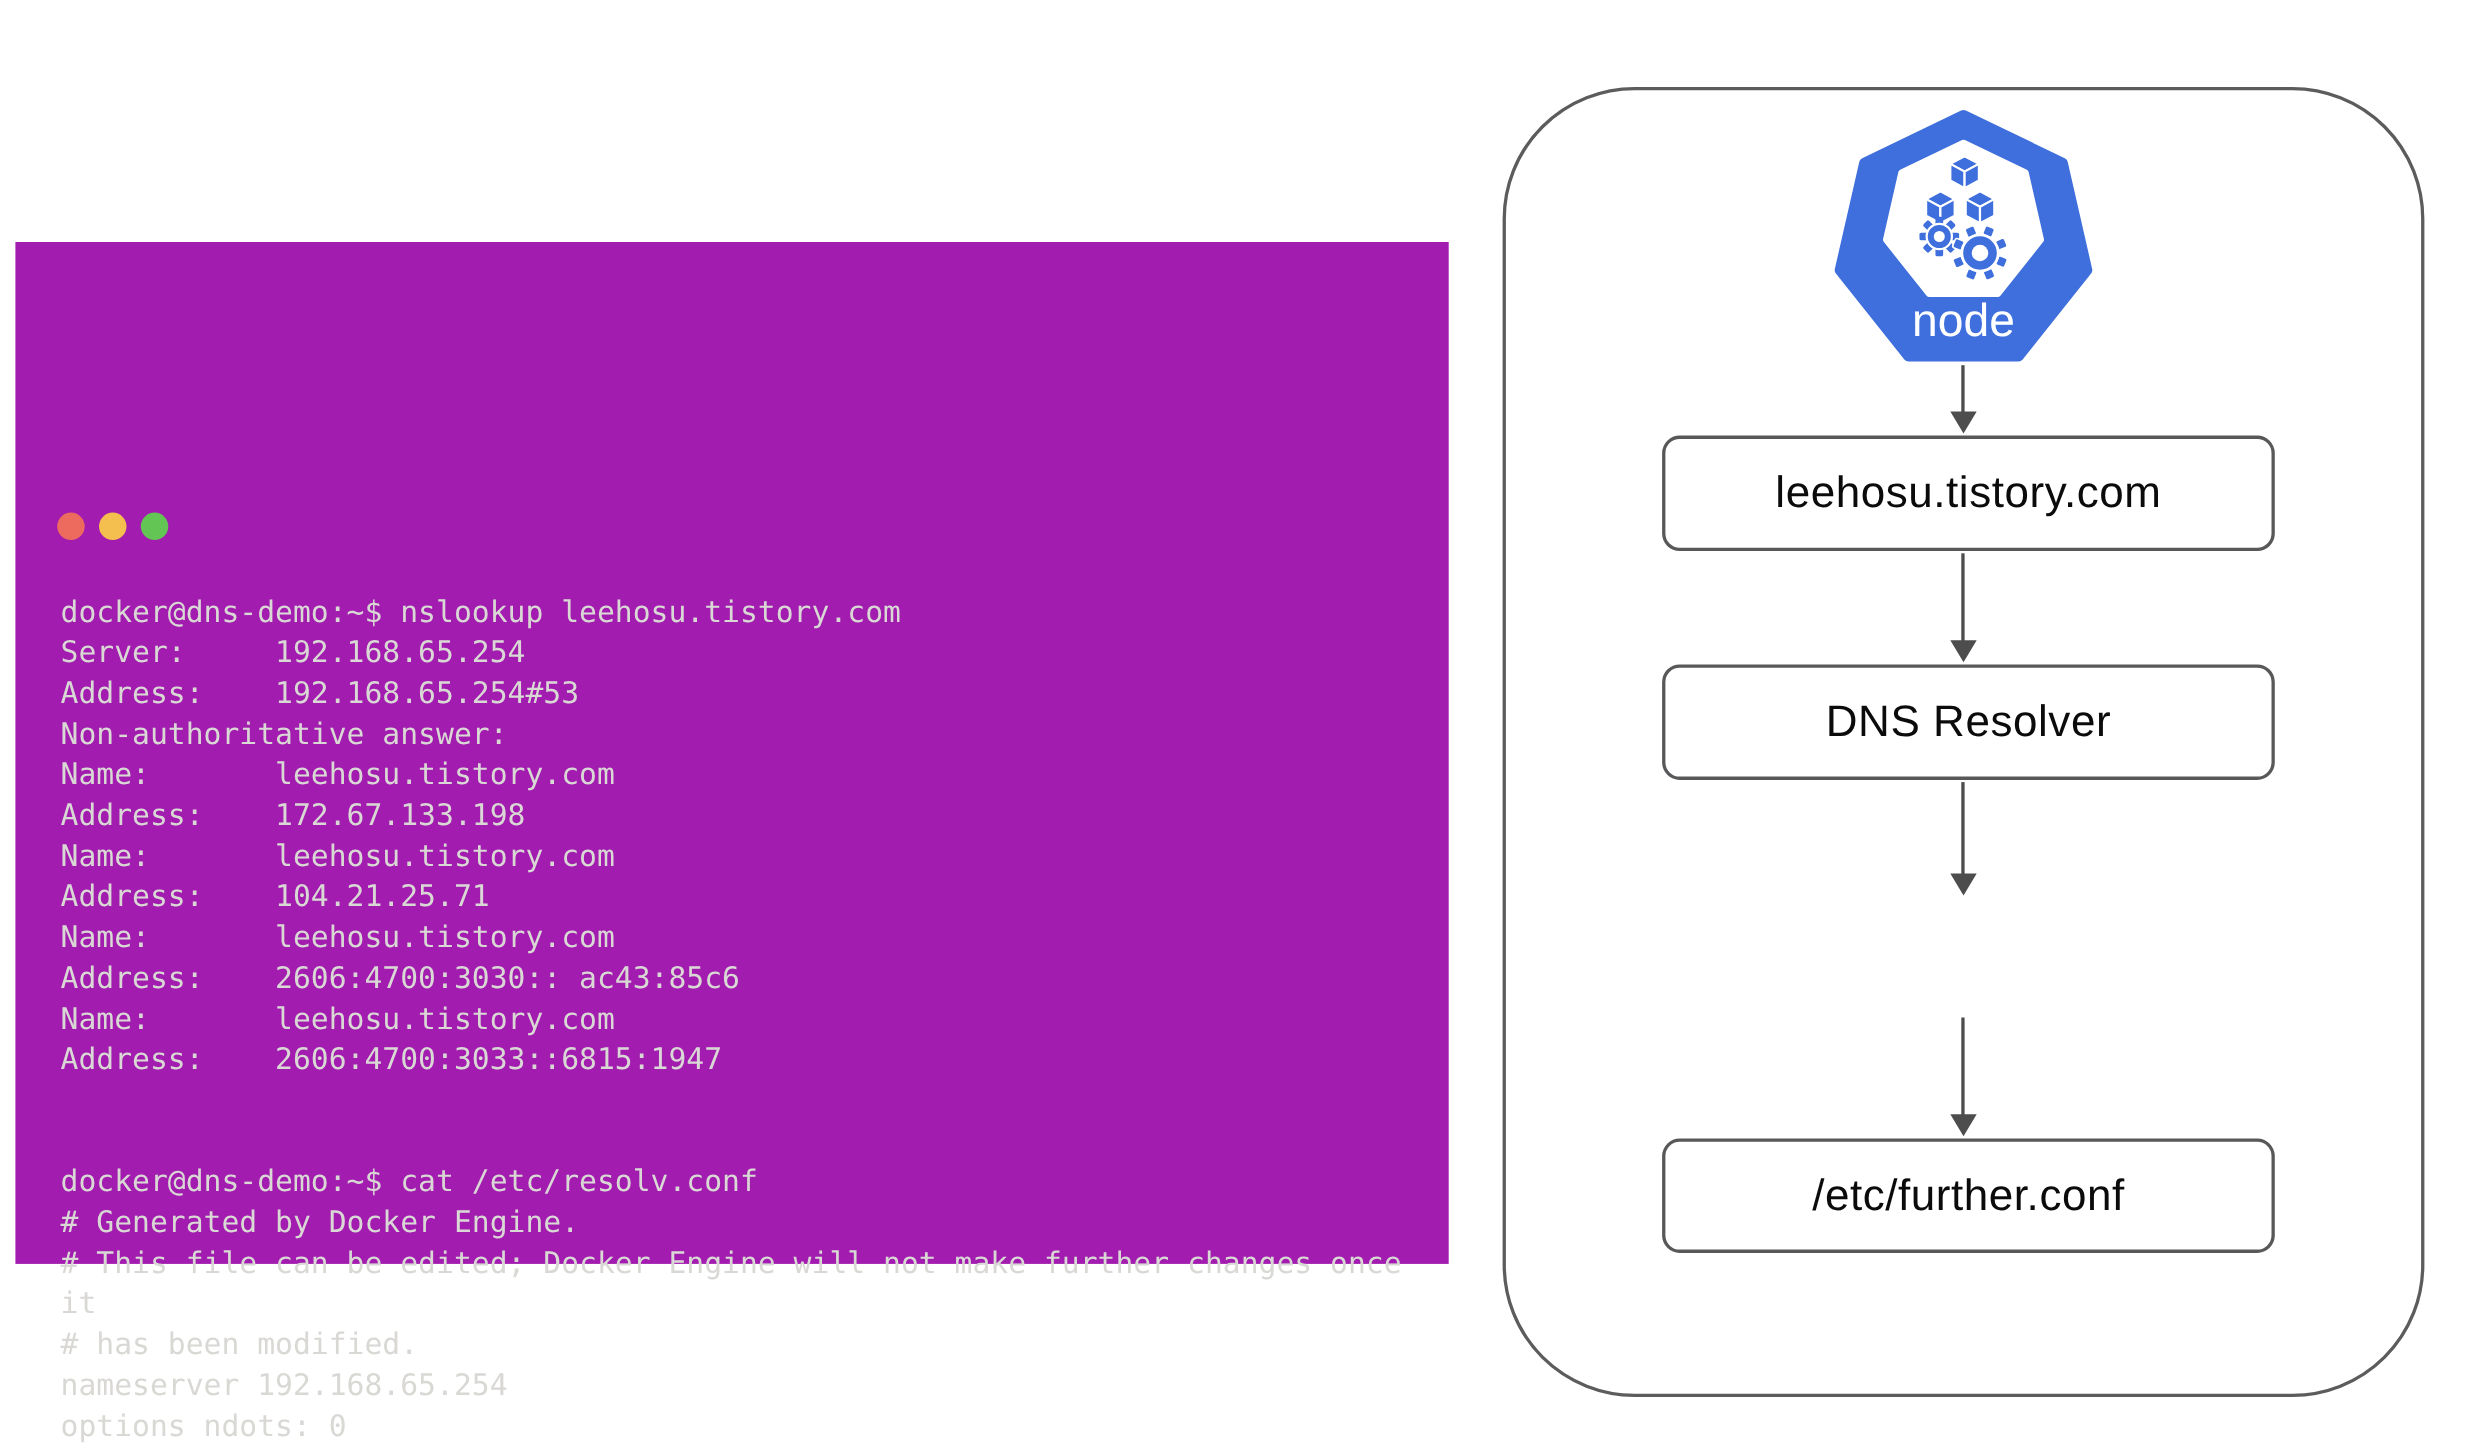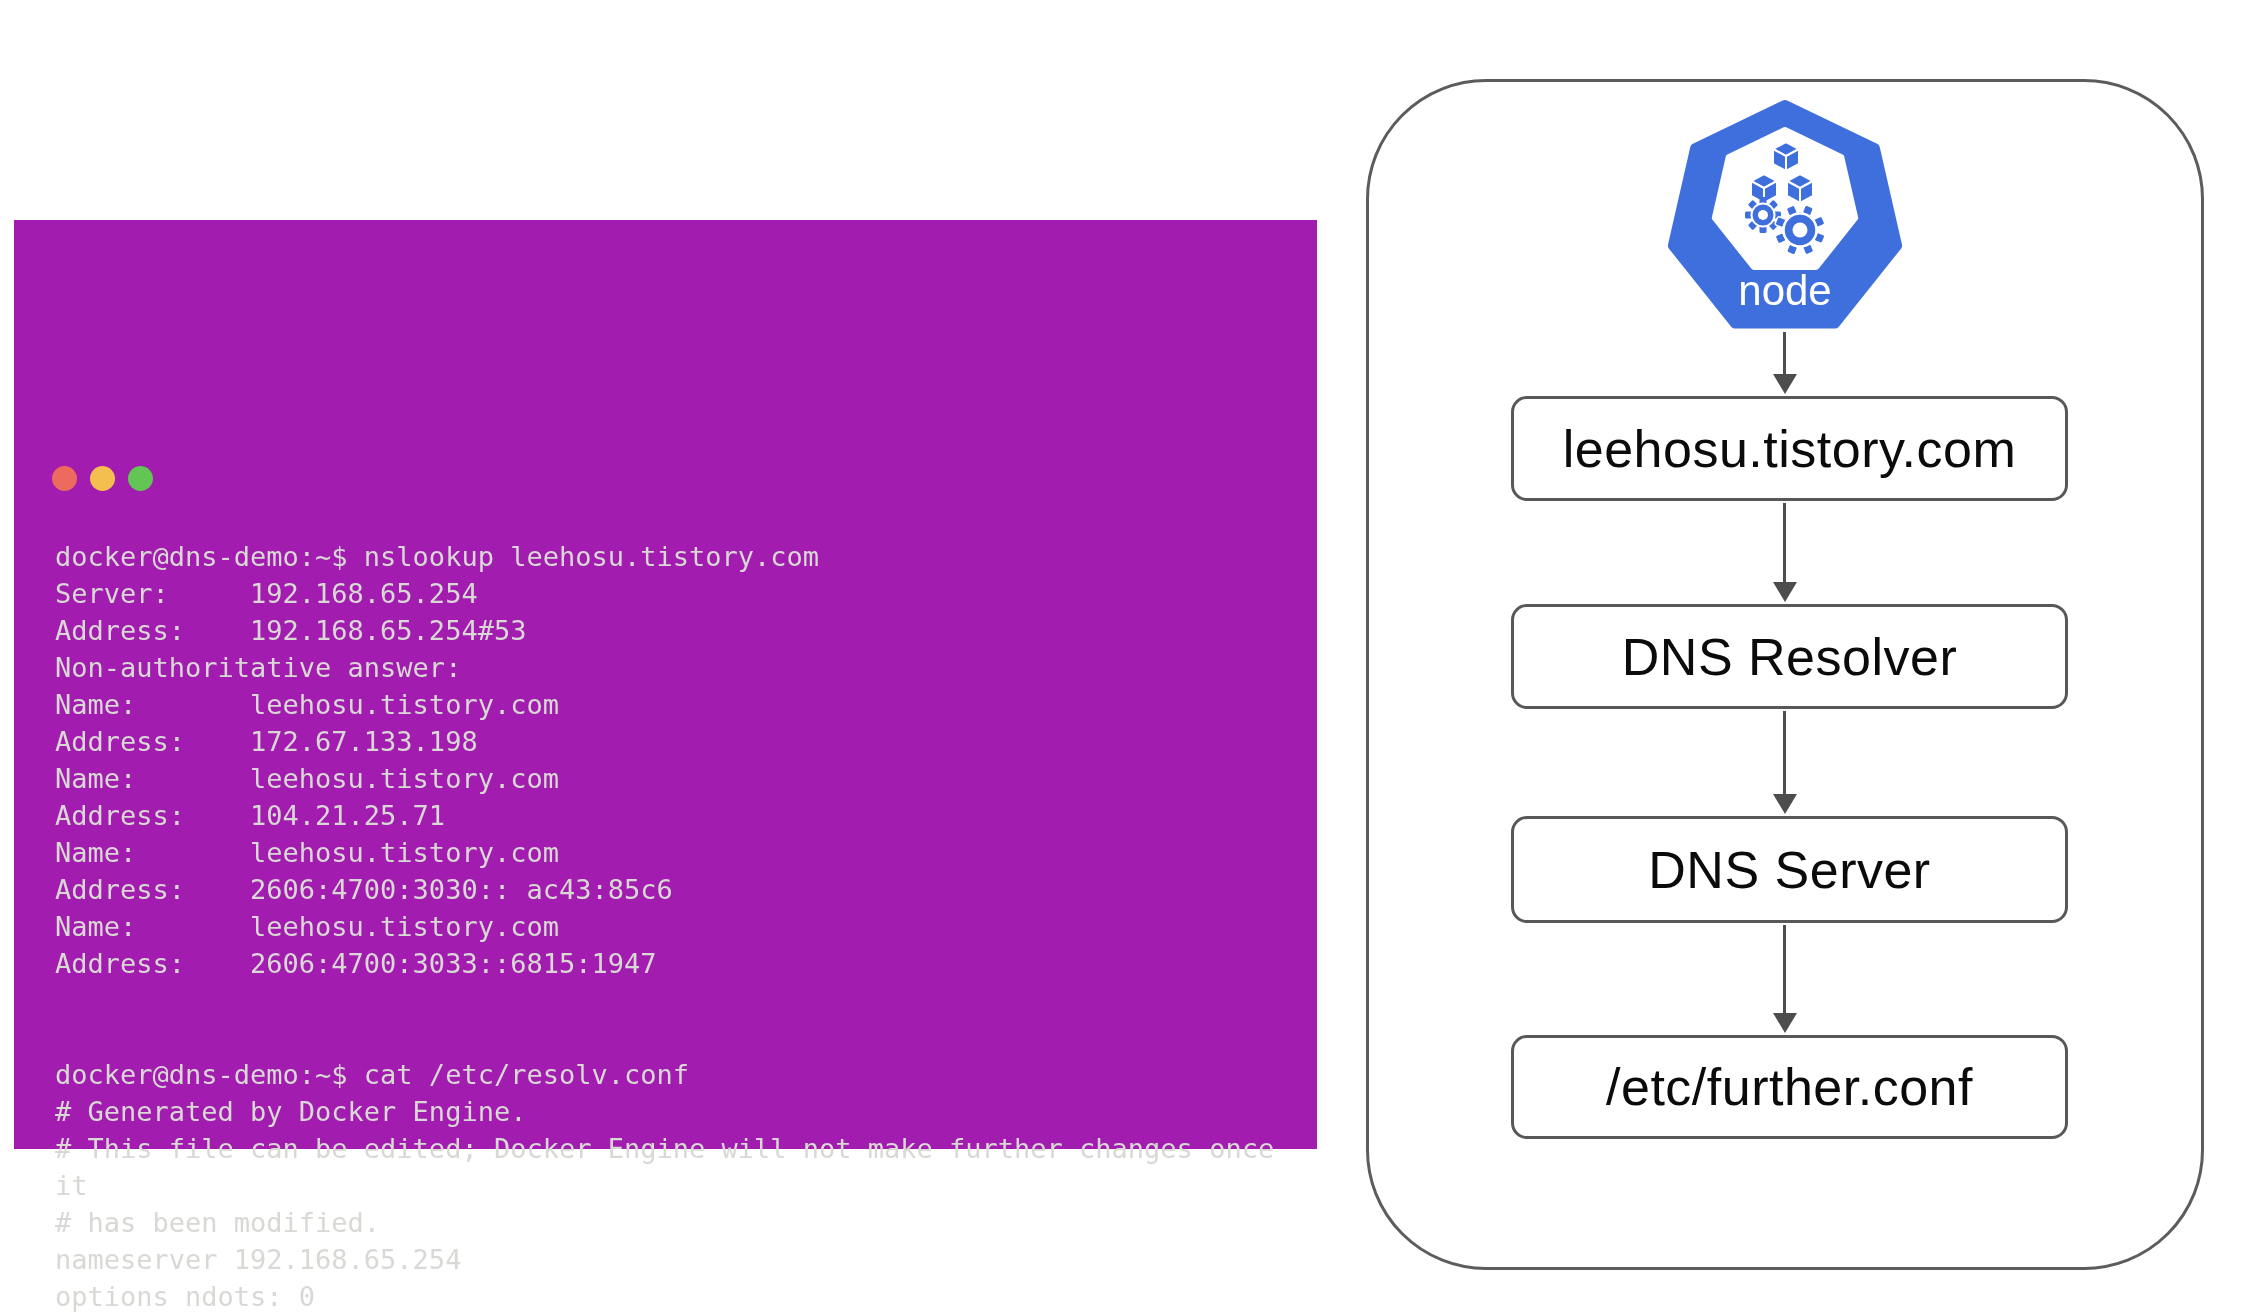--- a/index.html
+++ b/index.html
@@ -36,21 +36,21 @@
     box-sizing:border-box;
     background:#ffffff;
   }
   .node-icon{position:absolute;left:1650px;top:90px;width:270px;height:255px;}
 
   .flow-box{
     position:absolute;left:1511px;width:557px;
     background:#ffffff;border:3px solid #58585A;border-radius:16px;
     box-sizing:border-box;
     display:flex;align-items:center;justify-content:center;
-    font-size:52px;color:#0B0B0B;letter-spacing:0.5px;
+    font-size:40px;color:#0B0B0B;letter-spacing:0.5px;
   }
   .box-1{top:396px;height:105px;}
   .box-2{top:604px;height:105px;}
   .box-3{top:816px;height:107px;}
   .box-4{top:1035px;height:104px;}
 
   .arrow-line{position:absolute;left:1783px;width:3px;background:#4D4D4D;}
   .arrow-head{
     position:absolute;left:1773px;width:0;height:0;
     border-left:12px solid transparent;border-right:12px solid transparent;
@@ -159,16 +159,15 @@
   <div class="arrow-head ah-0"></div>
   <div class="arrow-line al-1"></div>
   <div class="arrow-head ah-1"></div>
   <div class="arrow-line al-2"></div>
   <div class="arrow-head ah-2"></div>
   <div class="arrow-line al-3"></div>
   <div class="arrow-head ah-3"></div>
 
   <div class="flow-box box-1">leehosu.tistory.com</div>
   <div class="flow-box box-2">DNS Resolver</div>
-  <div class="flow-box box-3">DNS Server</div>
   <div class="flow-box box-4">/etc/further.conf</div>
 
 </div>
 
 </body></html>

